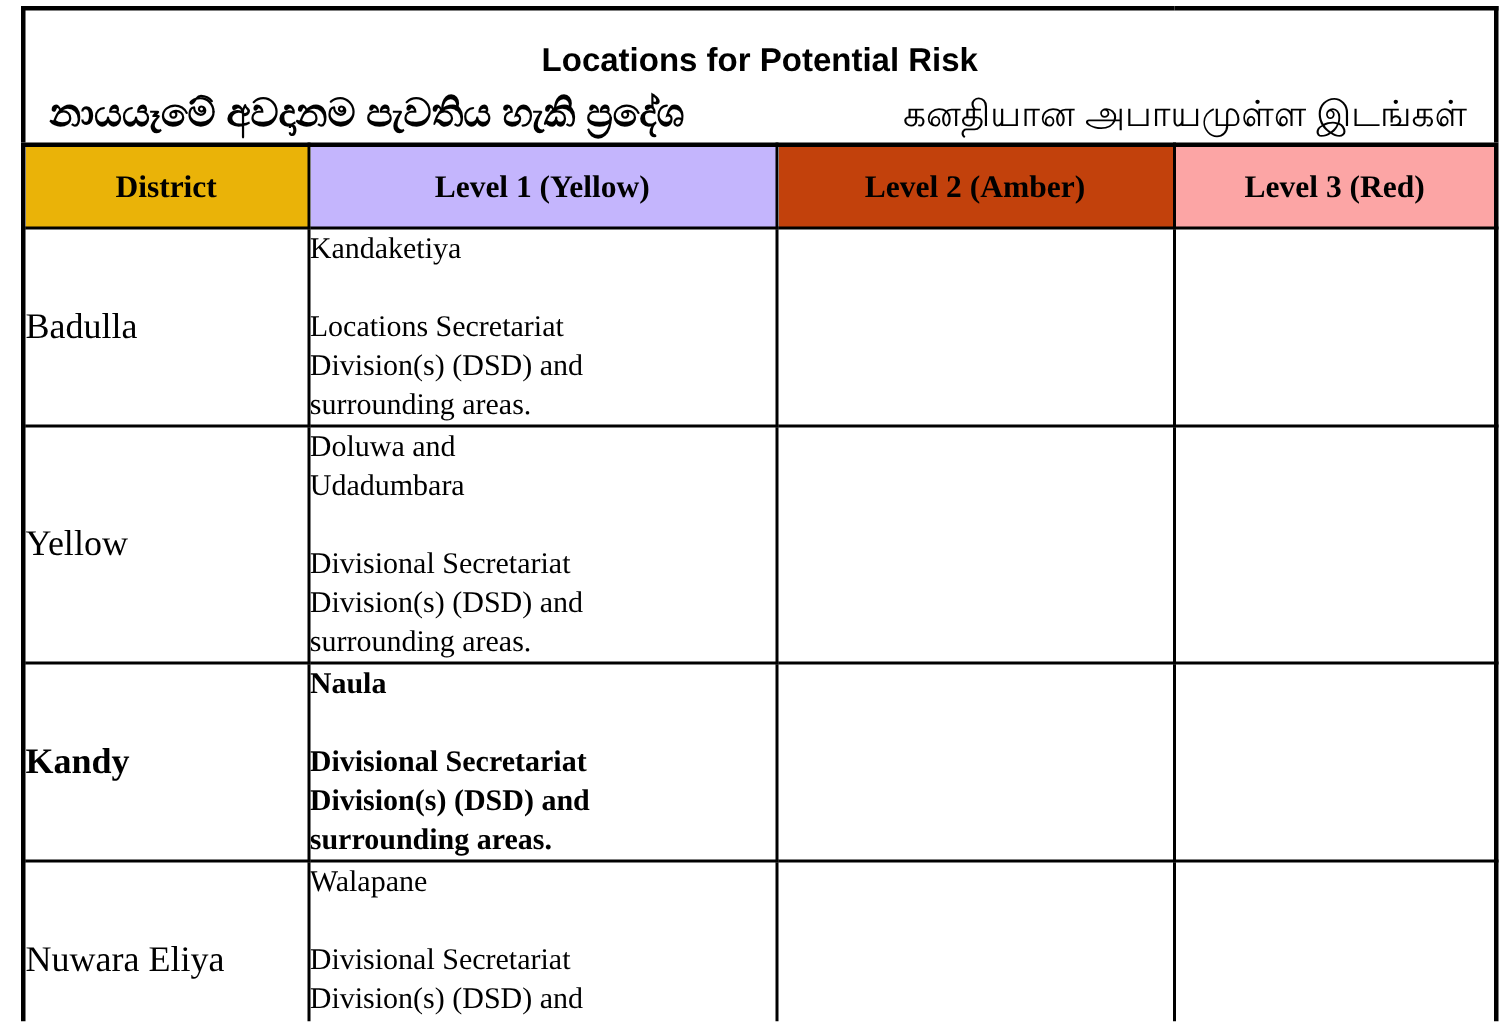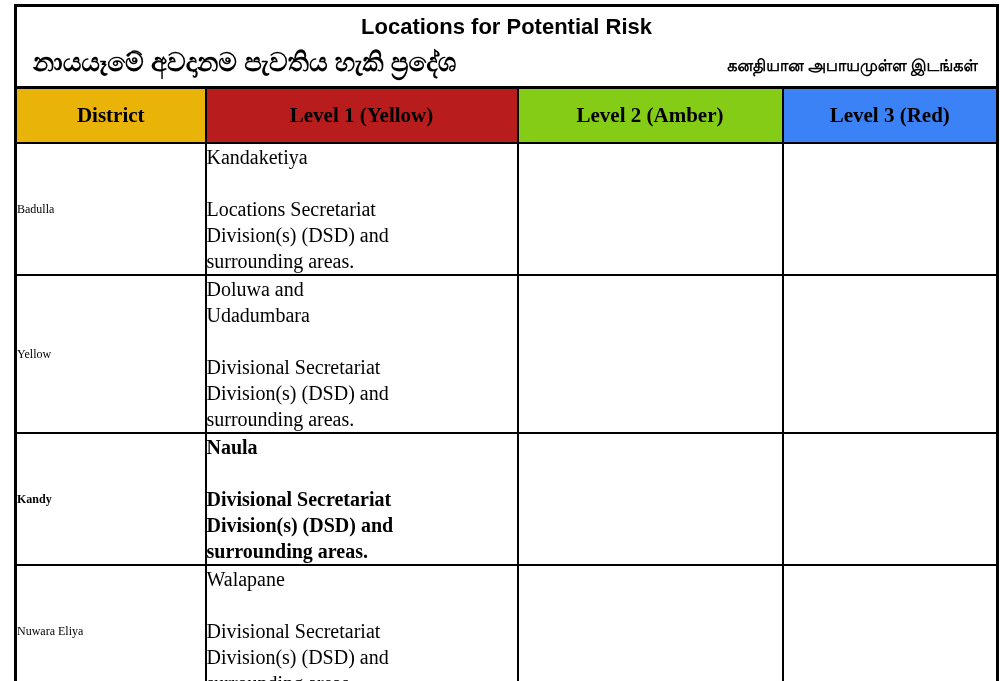--- a/index.html
+++ b/index.html
@@ -37,59 +37,59 @@
     border-bottom: 3px solid #000000 !important;
     height: 79px;
     vertical-align: top;
   }
   .title-en {
     text-align: center;
     font-family: "Liberation Sans", "DejaVu Sans", sans-serif;
     font-weight: bold;
     font-size: 22px;
     line-height: 26px;
-    padding-top: 7px;
+    padding-top: 20px;
   }
   .title-local {
     display: flex;
     justify-content: space-between;
     align-items: baseline;
     padding: 2px 18px 0 16px;
   }
   .title-si {
     font-family: "Liberation Sans", "DejaVu Sans", sans-serif;
     font-weight: bold;
     font-size: 26px;
     line-height: 40px;
     white-space: nowrap;
   }
   .title-ta {
     font-family: "Liberation Sans", "DejaVu Sans", sans-serif;
-    font-weight: bold;
-    font-size: 16px;
+    font-weight: normal;
+    font-size: 24px;
     line-height: 36px;
     white-space: nowrap;
   }
 
   
   .col-head {
     height: 53px;
     text-align: center;
     vertical-align: middle;
     font-family: "Liberation Serif", "DejaVu Serif", serif;
     font-weight: bold;
     font-size: 21px;
     border-top: 3px solid #000000 !important;
   }
 
   
   .cell-district {
     vertical-align: middle;
     text-align: left;
-    font-size: 12px;
+    font-size: 24px;
     line-height: 26px;
     padding: 2px 4px 2px 4px;
   }
   .cell-level {
     vertical-align: top;
     text-align: left;
     font-size: 20px;
     line-height: 26px;
     padding: 2px 4px 2px 5px;
     white-space: pre-line;
@@ -118,23 +118,23 @@
           <div class="title-en">Locations for Potential Risk</div>
           <div class="title-local">
             <span class="title-si">නායයෑමේ අවදානම පැවතිය හැකි ප්‍රදේශ</span>
             <span class="title-ta">கனதியான அபாயமுள்ள இடங்கள்</span>
           </div>
         </td>
       </tr>
 
       <tr>
         <th class="col-head" style="background-color: #eab308;">District</th>
-        <th class="col-head" style="background-color: #b91c1c;">Level 1 (Yellow)</th>
-        <th class="col-head" style="background-color: #84cc16;">Level 2 (Amber)</th>
-        <th class="col-head" style="background-color: #3b82f6;">Level 3 (Red)</th>
+        <th class="col-head" style="background-color: #c4b5fd;">Level 1 (Yellow)</th>
+        <th class="col-head" style="background-color: #c2410c;">Level 2 (Amber)</th>
+        <th class="col-head" style="background-color: #fca5a5;">Level 3 (Red)</th>
       </tr>
 
       <tr class="row-0">
         <td class="cell-district">Badulla</td>
         <td class="cell-level">Kandaketiya
 
 Locations Secretariat
 Division(s) (DSD) and
 surrounding areas.</td>
         <td class="cell-level"></td>

